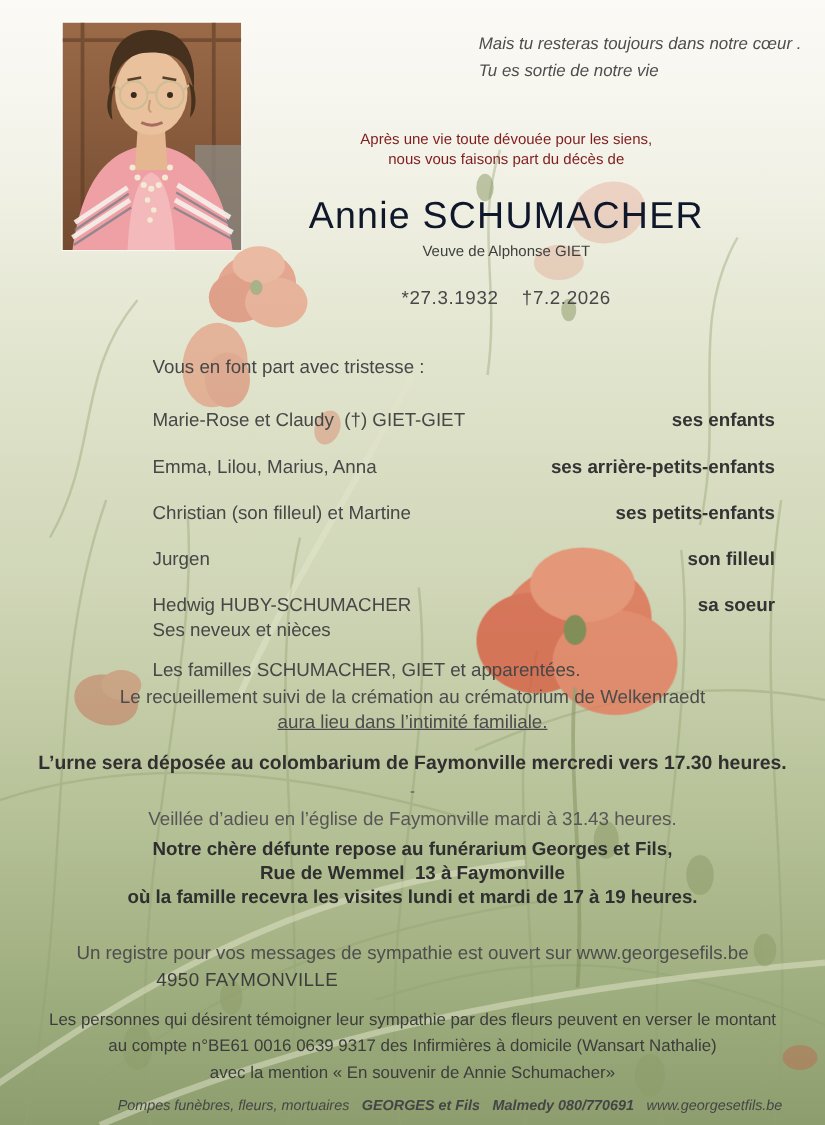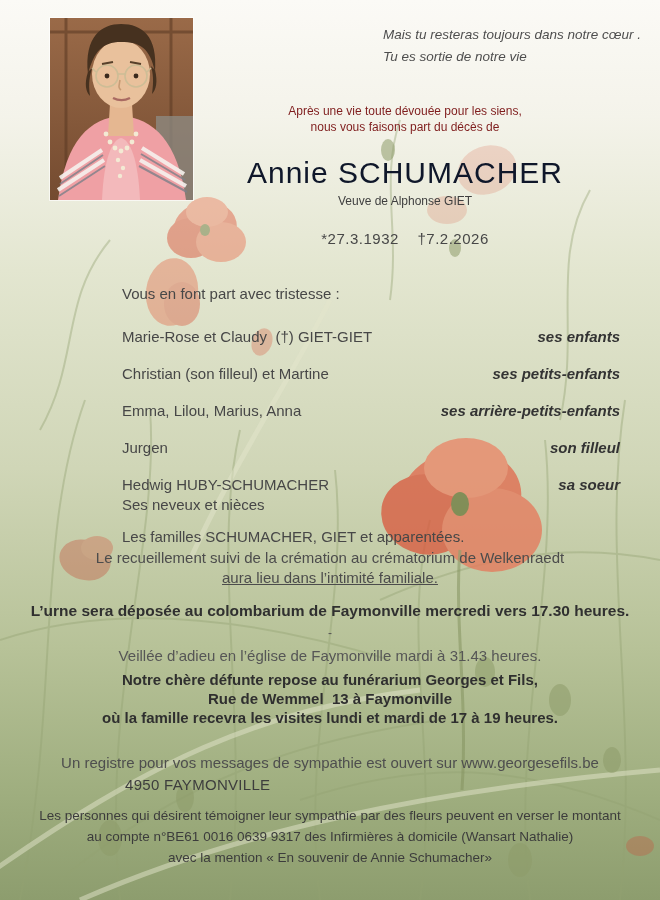--- a/index.html
+++ b/index.html
@@ -21,21 +21,21 @@
 
   .header{left:150px;top:103px;width:510px;text-align:center;}
   .header .intro{font-size:12px;line-height:1.35;color:#7f1d1d;}
   .header .name{font-size:30px;letter-spacing:1px;color:#0f172a;margin-top:21px;font-weight:400;}
   .header .subtitle{font-size:12px;color:#3f3f3f;margin-top:4px;}
   .header .dates{font-size:15px;color:#474747;margin-top:22px;letter-spacing:.5px;}
 
   .family{left:122px;top:285px;width:498px;font-size:15px;}
   .family .intro{margin-bottom:26px;}
   .frow{display:flex;justify-content:space-between;align-items:baseline;margin-bottom:20px;}
-  .frow .rel{font-style:italic;font-weight:700;color:#333;}
+  .frow .rel{font-weight:700;color:#333;}
   .extra{margin-top:-17px;margin-bottom:15px;}
   .families-line{margin-top:11px;}
 
   .ceremony{left:0;top:549px;width:660px;text-align:center;font-size:15px;color:#4c4c4c;}
   .ceremony .u{text-decoration:underline;}
   .ceremony .l2{margin-top:3px;}
   .urn{margin-top:16px;font-weight:700;font-size:15.5px;color:#303030;}
   .sep{margin-top:6px;font-size:12px;color:#555;}
   .vigil{margin-top:7px;color:#565656;}
 
@@ -219,26 +219,26 @@
     <div class="dates prewrap">*27.3.1932    †7.2.2026</div>
   </div>
 
   <div class="layer family">
     <div class="intro">Vous en font part avec tristesse :</div>
     <div class="frow">
       <span class="prewrap">Marie-Rose et Claudy  (†) GIET-GIET</span>
       <span class="rel">ses enfants</span>
     </div>
     <div class="frow">
+      <span>Emma, Lilou, Marius, Anna</span>
+      <span class="rel">ses arrière-petits-enfants</span>
+    </div>
+    <div class="frow">
       <span>Christian (son filleul) et Martine</span>
       <span class="rel">ses petits-enfants</span>
-    </div>
-    <div class="frow">
-      <span>Emma, Lilou, Marius, Anna</span>
-      <span class="rel">ses arrière-petits-enfants</span>
     </div>
     <div class="frow">
       <span>Jurgen</span>
       <span class="rel">son filleul</span>
     </div>
     <div class="frow">
       <span>Hedwig HUBY-SCHUMACHER</span>
       <span class="rel">sa soeur</span>
     </div>
     <div class="extra">Ses neveux et nièces</div>
@@ -260,14 +260,17 @@
     <div class="register">Un registre pour vos messages de sympathie est ouvert sur www.georgesefils.be</div>
   </div>
   <div class="city">4950 FAYMONVILLE</div>
 
   <div class="layer donation">
     <div>Les personnes qui désirent témoigner leur sympathie par des fleurs peuvent en verser le montant</div>
     <div>au compte n°BE61 0016 0639 9317 des Infirmières à domicile (Wansart Nathalie)</div>
     <div>avec la mention « En souvenir de Annie Schumacher»</div>
   </div>
 
+  <div class="layer footer">
+    <span>Pompes funèbres, fleurs, mortuaires</span><span class="b">GEORGES et Fils</span><span class="b">Malmedy 080/770691</span><span>www.georgesetfils.be</span>
+  </div>
 
 </div>
 
 </body></html>

